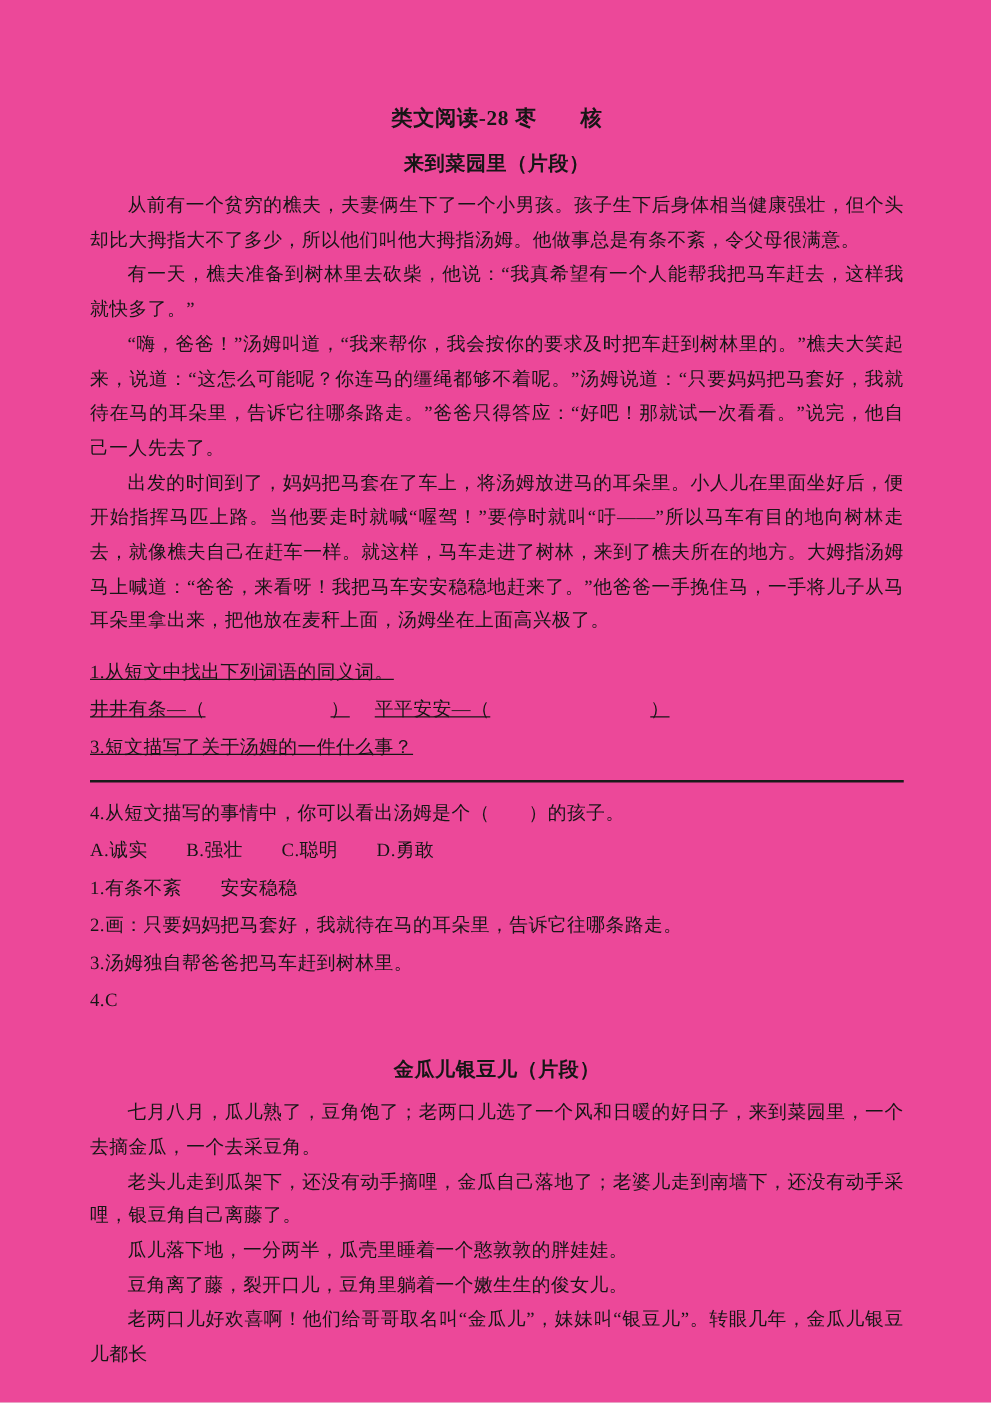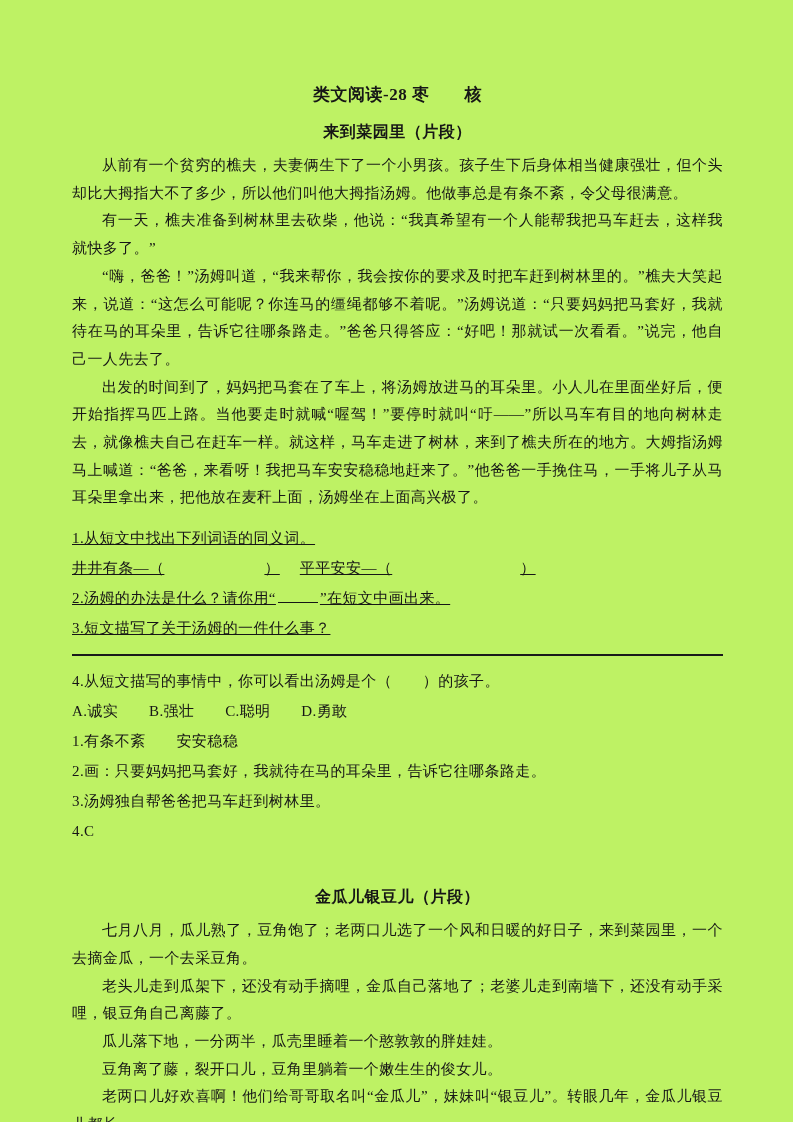--- a/index.html
+++ b/index.html
@@ -5,21 +5,21 @@
   html, body {
     margin: 0;
     padding: 0;
     background: #e8e8e8;
   }
   .page {
     position: relative;
     width: 793px;
     height: 1122px;
     margin: 0 auto;
-    background: #bef264;
+    background: #ec4899;
     overflow: hidden;
     font-family: "Liberation Serif", "DejaVu Serif", serif;
     color: #161616;
   }
   .content {
     padding: 84px 70px 0 72px;
   }
   .doc-title {
     text-align: center;
     font-size: 17px;
@@ -68,21 +68,21 @@
     border-bottom: 1.6px solid #161616;
     margin: 0 2px;
   }
   .divider {
     border: none;
     border-top: 2px solid #1a1a1a;
     margin: 11px 0 10px 0;
     width: 100%;
   }
   .passage2-title {
-    margin-top: 40px;
+    margin-top: 30px;
     margin-bottom: 9px;
     text-align: center;
   }
 </style>
 </head>
 <body>
 
 <div class="page">
   <div class="content">
 
@@ -95,23 +95,20 @@
     <p class="body-para">“嗨，爸爸！”汤姆叫道，“我来帮你，我会按你的要求及时把车赶到树林里的。”樵夫大笑起来，说道：“这怎么可能呢？你连马的缰绳都够不着呢。”汤姆说道：“只要妈妈把马套好，我就待在马的耳朵里，告诉它往哪条路走。”爸爸只得答应：“好吧！那就试一次看看。”说完，他自己一人先去了。</p>
     <p class="body-para">出发的时间到了，妈妈把马套在了车上，将汤姆放进马的耳朵里。小人儿在里面坐好后，便开始指挥马匹上路。当他要走时就喊“喔驾！”要停时就叫“吁——”所以马车有目的地向树林走去，就像樵夫自己在赶车一样。就这样，马车走进了树林，来到了樵夫所在的地方。大姆指汤姆马上喊道：“爸爸，来看呀！我把马车安安稳稳地赶来了。”他爸爸一手挽住马，一手将儿子从马耳朵里拿出来，把他放在麦秆上面，汤姆坐在上面高兴极了。</p>
 
     <div class="questions">
       <div class="q-line">1.从短文中找出下列词语的同义词。</div>
 
       <div class="q-line">
         <span>井井有条—（</span><span class="blank-inline blank-w1"></span><span>）</span><span class="pair-gap"></span><span>平平安安—（</span><span class="blank-inline blank-w2"></span><span>）</span>
       </div>
 
-      <div class="q-line">
-        <span>2.汤姆的办法是什么？请你用“</span><span class="u-blank"></span><span>”在短文中画出来。</span>
-      </div>
 
       <div class="q-line">3.短文描写了关于汤姆的一件什么事？</div>
     </div>
 
     <hr class="divider">
 
     <div class="answers">
       <div class="q-line">4.从短文描写的事情中，你可以看出汤姆是个（　　）的孩子。</div>
       <div class="q-line">A.诚实　　B.强壮　　C.聪明　　D.勇敢</div>
       <div class="q-line">1.有条不紊　　安安稳稳</div>

